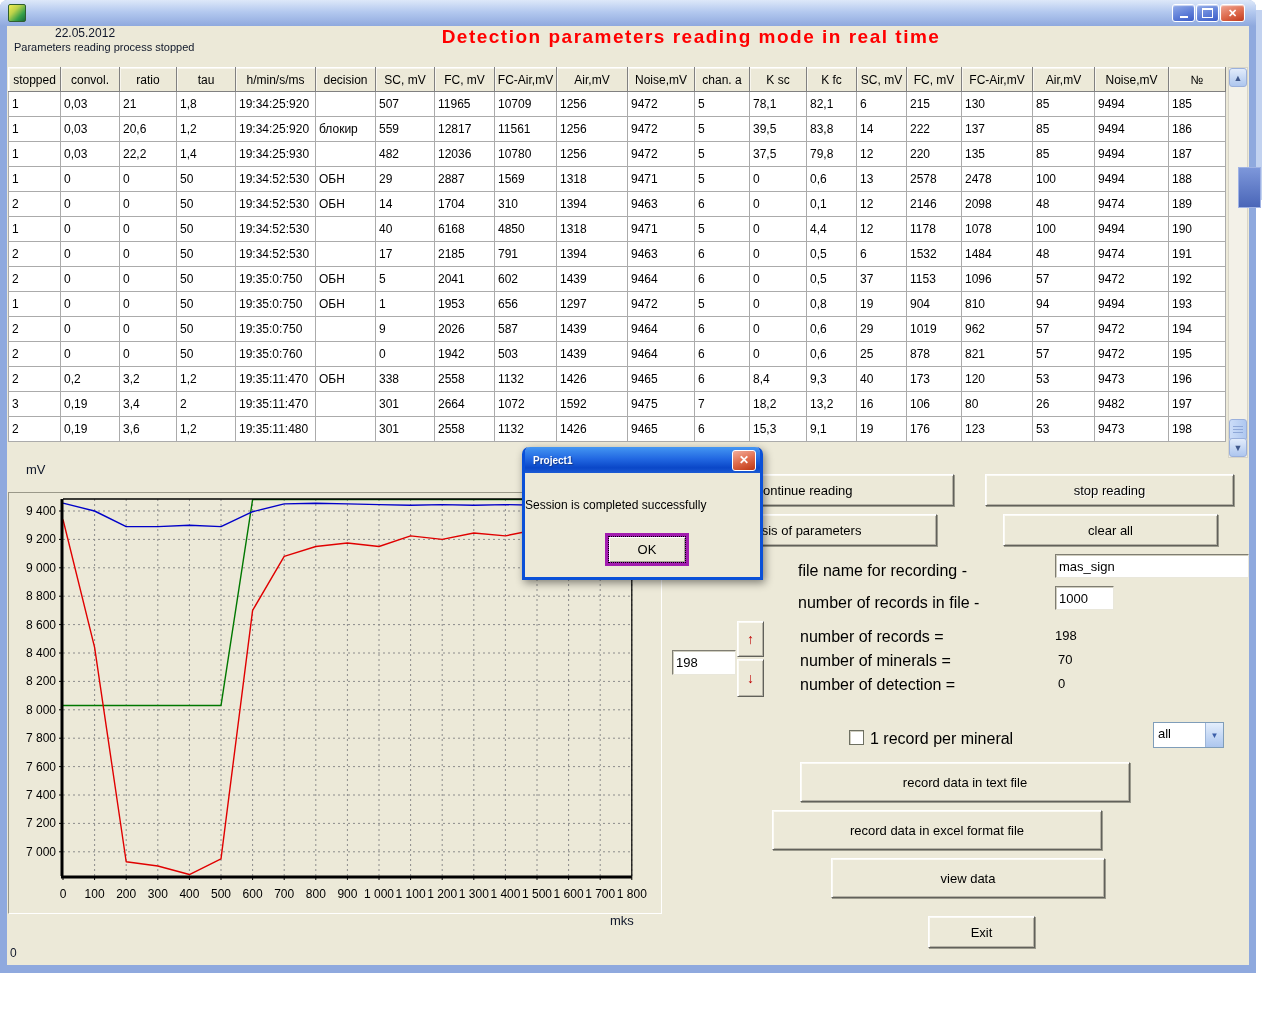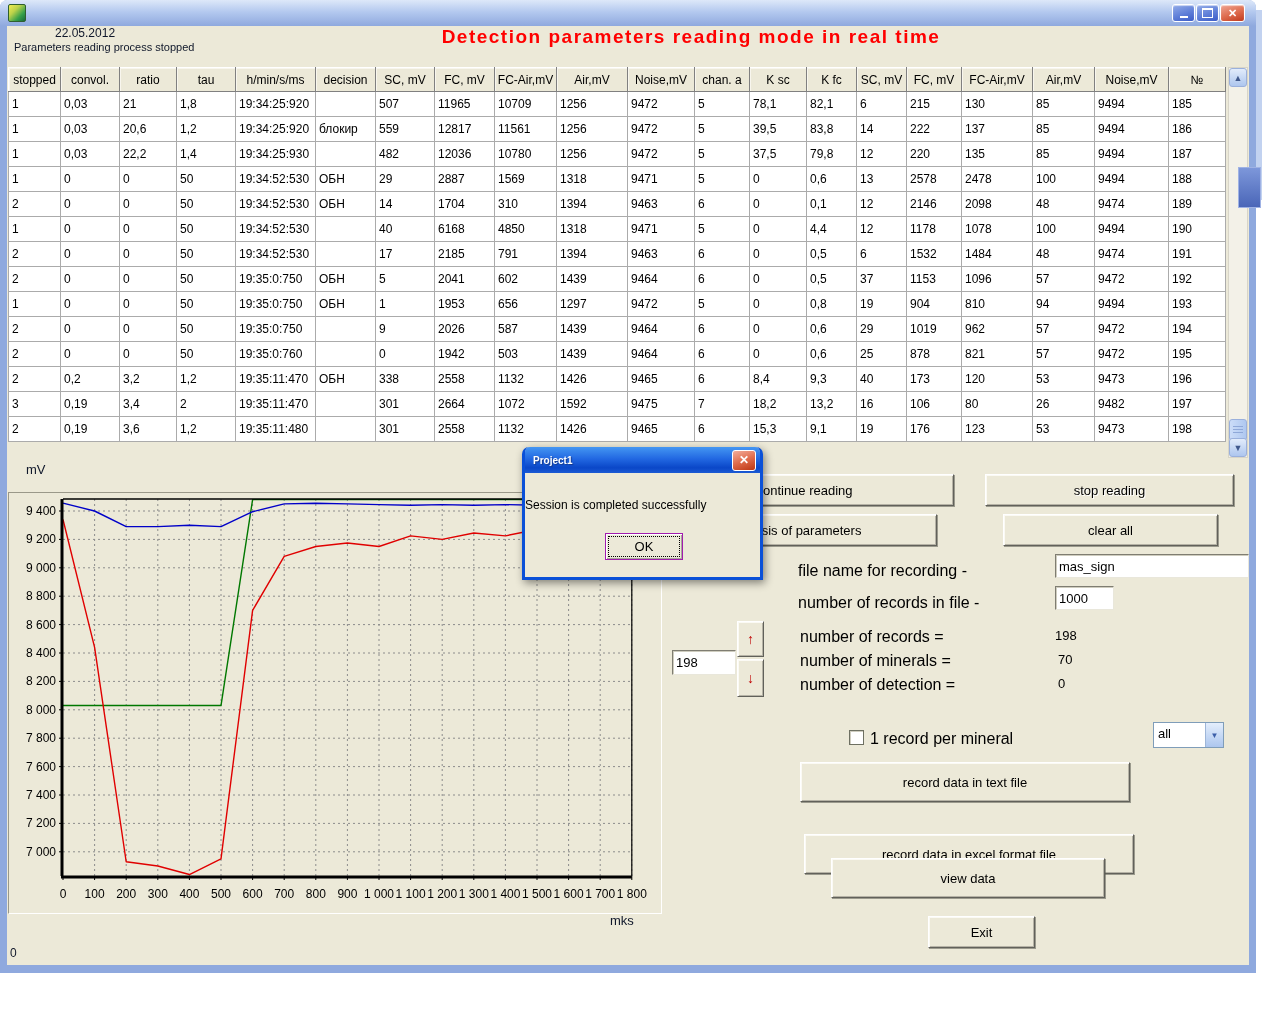--- a/index.html
+++ b/index.html
@@ -58,21 +58,21 @@
   
   .dialog{position:absolute;left:522px;top:447px;width:235px;height:130px;background:#ECE9D8;border:3px solid #0A50D8;border-top:none;
     border-radius:7px 7px 0 0;z-index:100;box-shadow:2px 3px 9px rgba(0,0,0,.45);}
   .dlg-titlebar{height:26px;background:linear-gradient(180deg,#4496F2 0%,#2268E2 45%,#0A47C8 80%,#1B5AD4 100%);
     border-radius:5px 5px 0 0;display:flex;align-items:center;padding:0 4px 0 8px;}
   .dlg-title{color:#fff;font-weight:bold;font-size:10px;flex:1;text-shadow:1px 1px 1px #173a8c;}
   .dlg-close{width:22px;height:19px;border-radius:3px;border:1px solid #fff;
     background:linear-gradient(160deg,#F2AE9C 0%,#E06C4C 50%,#BC3614 100%);color:#fff;font-size:12px;font-weight:bold;
     display:flex;align-items:center;justify-content:center;cursor:pointer;}
   .dlg-msg{margin-top:25px;font-size:12px;}
-  .ok-btn{position:absolute;left:80px;top:86px;width:76px;height:25px;background:#ECE9D8;border:1px solid #a21caf;
+  .ok-btn{position:absolute;left:80px;top:86px;width:76px;height:25px;background:#ECE9D8;border:4px solid #a21caf;
     box-shadow:inset 1px 1px 0 #fff,inset -1px -1px 0 #A8A69A;outline:1px dotted #000;outline-offset:-4px;
     font-size:13px;display:flex;align-items:center;justify-content:center;cursor:pointer;}
 </style>
 </head>
 <body>
 
 <div class="page">
 
   <div style="position:absolute;left:1255px;top:10px;width:7px;height:190px;background:#C2D2F0;z-index:1;"></div>
   <div style="position:absolute;left:1238px;top:167px;width:21px;height:39px;background:linear-gradient(180deg,#7D97DA,#4A66B8);border:1px solid #9FB2E4;z-index:60;"></div>
@@ -601,21 +601,21 @@
     <div class="pvalue" style="left:1058px;top:676px;">0</div>
 
     <div class="checkbox"></div>
     <div class="plabel" style="left:870px;top:730px;">1 record per mineral</div>
     <div class="combo">
       <div class="combo-text">all</div>
       <div class="combo-btn">▼</div>
     </div>
 
     <div class="btn" style="left:800px;top:762px;width:328px;height:38px;">record data in text file</div>
-    <div class="btn" style="left:804px;top:810px;width:328px;height:38px;margin-top:24px;">record data in excel format file</div>
+    <div class="btn" style="left:772px;top:810px;width:328px;height:38px;">record data in excel format file</div>
     <div class="btn" style="left:831px;top:858px;width:272px;height:38px;">view data</div>
     <div class="btn" style="left:928px;top:906px;width:105px;height:30px;margin-top:10px;">Exit</div>
 
     <div class="lbl" style="left:10px;top:946px;font-size:12px;">0</div>
 
     <div class="dialog">
       <div class="dlg-titlebar">
         <div class="dlg-title">Project1</div>
         <div class="dlg-close">
           <span>✕</span>

